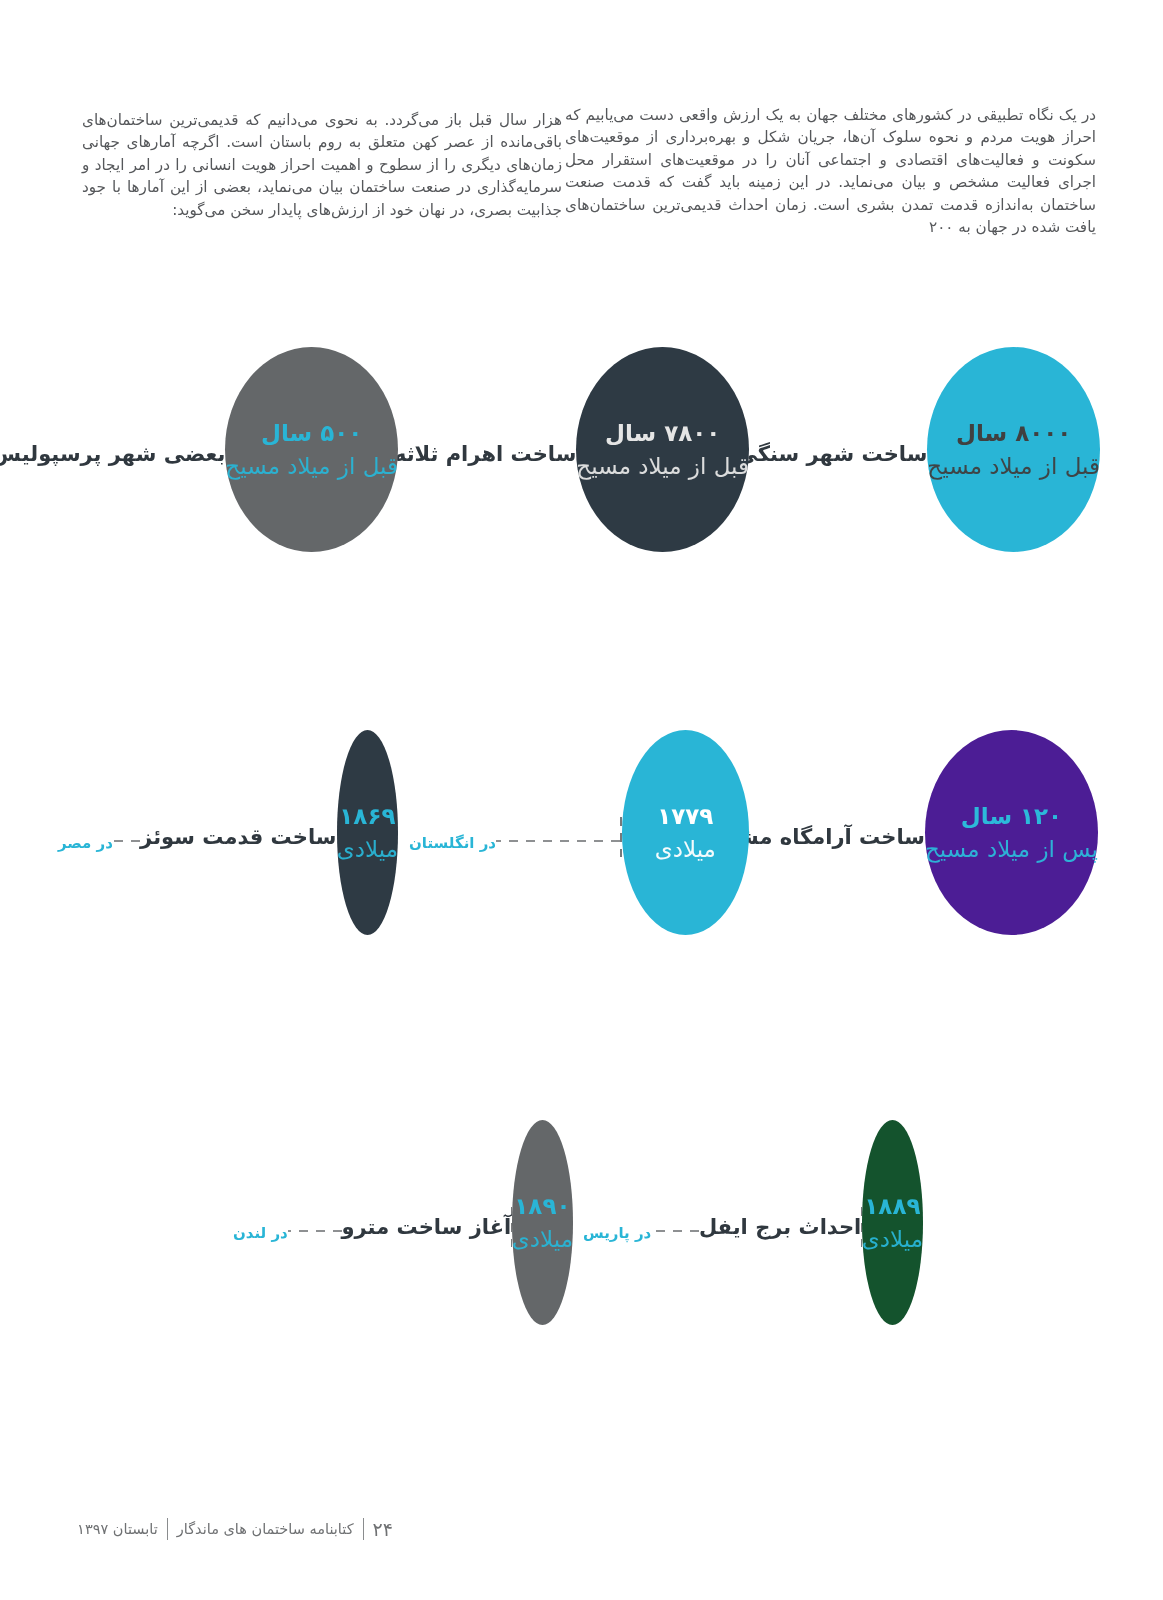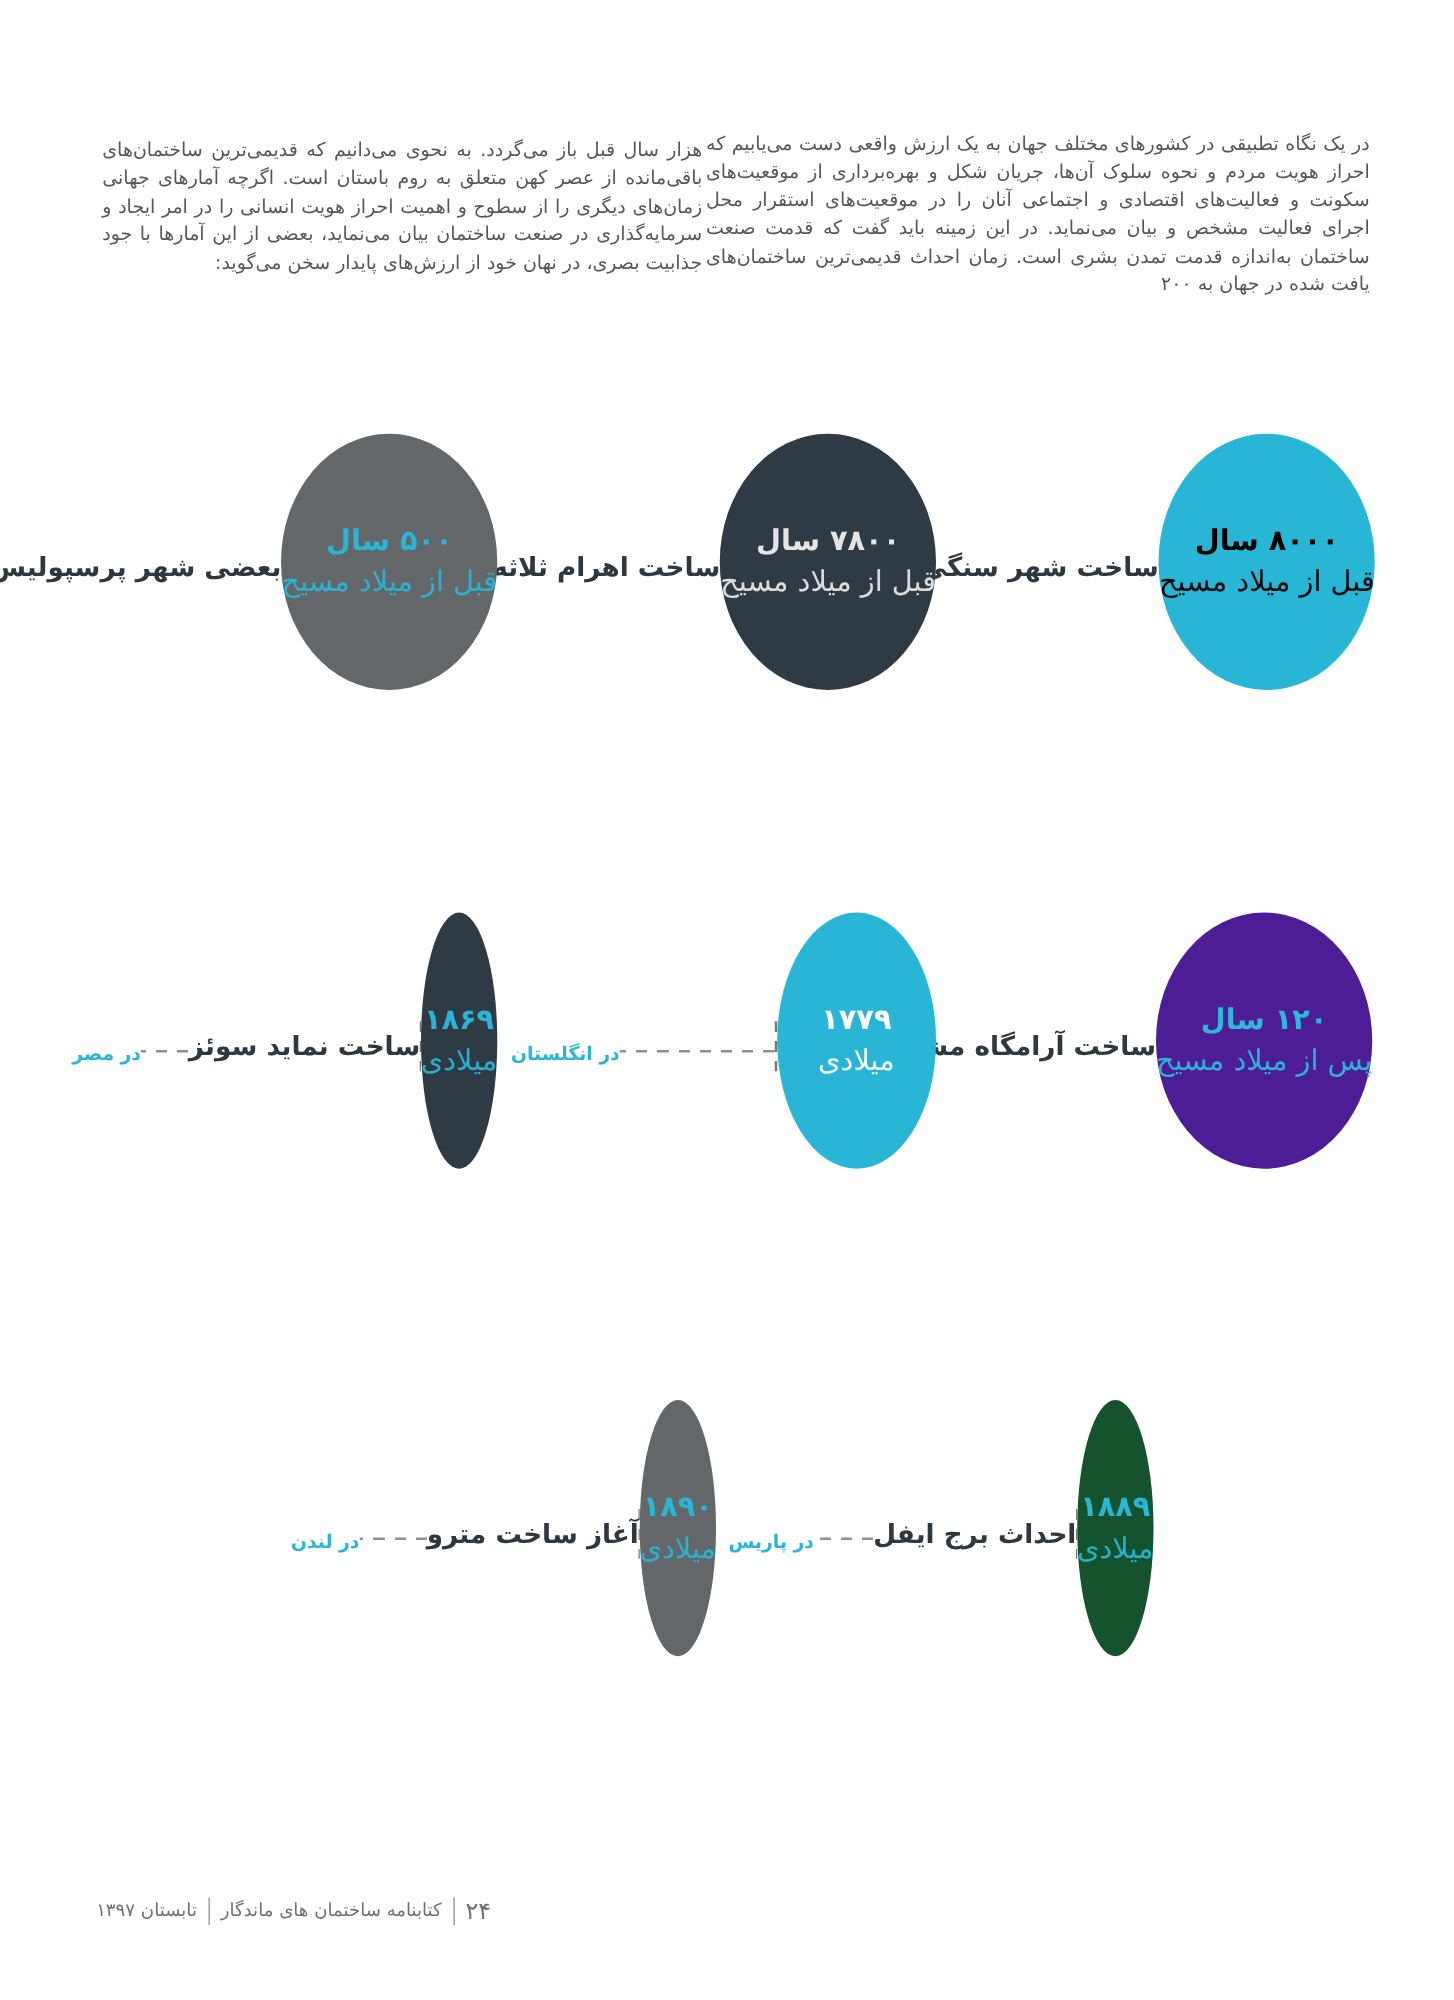--- a/index.html
+++ b/index.html
@@ -94,21 +94,21 @@
 </style>
 </head>
 <body>
 
 <div class="page">
 
   <p class="intro-col right">در یک نگاه تطبیقی در کشورهای مختلف جهان به یک ارزش واقعی دست می‌یابیم که احراز هویت مردم و نحوه سلوک آن‌ها، جریان شکل و بهره‌برداری از موقعیت‌های سکونت و فعالیت‌های اقتصادی و اجتماعی آنان را در موقعیت‌های استقرار محل اجرای فعالیت مشخص و بیان می‌نماید. در این زمینه باید گفت که قدمت صنعت ساختمان به‌اندازه قدمت تمدن بشری است. زمان احداث قدیمی‌ترین ساختمان‌های یافت شده در جهان به ۲۰۰</p>
   <p class="intro-col left">هزار سال قبل باز می‌گردد. به نحوی می‌دانیم که قدیمی‌ترین ساختمان‌های باقی‌مانده از عصر کهن متعلق به روم باستان است. اگرچه آمارهای جهانی زمان‌های دیگری را از سطوح و اهمیت احراز هویت انسانی را در امر ایجاد و سرمایه‌گذاری در صنعت ساختمان بیان می‌نماید، بعضی از این آمارها با جود جذابیت بصری، در نهان خود از ارزش‌های پایدار سخن می‌گوید:</p>
 
   <div class="titem" style="left:760px;top:347px">
-    <div class="circle" style="background-color: rgb(41, 181, 214); color: #000000;">
+    <div class="circle" style="background-color: rgb(41, 181, 214); color: #404040;">
       <div class="year">۸۰۰۰ سال</div>
       <div class="era">قبل از میلاد مسیح</div>
     </div>
     <div class="vdash"></div>
     <div class="tlabel">ساخت شهر سنگی</div>
     <div class="hdash"></div>
     <div class="tloc">در ویلتشایر انگلستان</div>
   </div>
 
   <div class="titem" style="left:409px;top:347px">
@@ -153,21 +153,21 @@
     <div class="hdash"></div>
     <div class="tloc">در انگلستان</div>
   </div>
 
   <div class="titem" style="left:58px;top:730px">
     <div class="circle" style="background-color: rgb(46, 58, 68); color: rgb(41, 181, 214);">
       <div class="year">۱۸۶۹</div>
       <div class="era">میلادی</div>
     </div>
     <div class="vdash"></div>
-    <div class="tlabel">ساخت نماید سوئز</div>
+    <div class="tlabel">ساخت قدمت سوئز</div>
     <div class="hdash"></div>
     <div class="tloc">در مصر</div>
   </div>
 
   <div class="titem" style="left:583px;top:1120px">
     <div class="circle" style="background-color: #14532d; color: rgb(41, 181, 214);">
       <div class="year">۱۸۸۹</div>
       <div class="era">میلادی</div>
     </div>
     <div class="vdash"></div>

